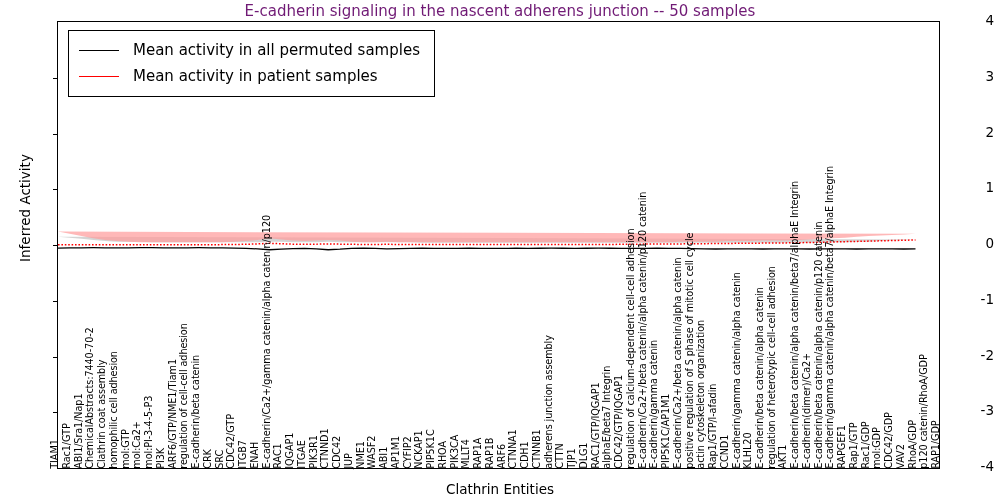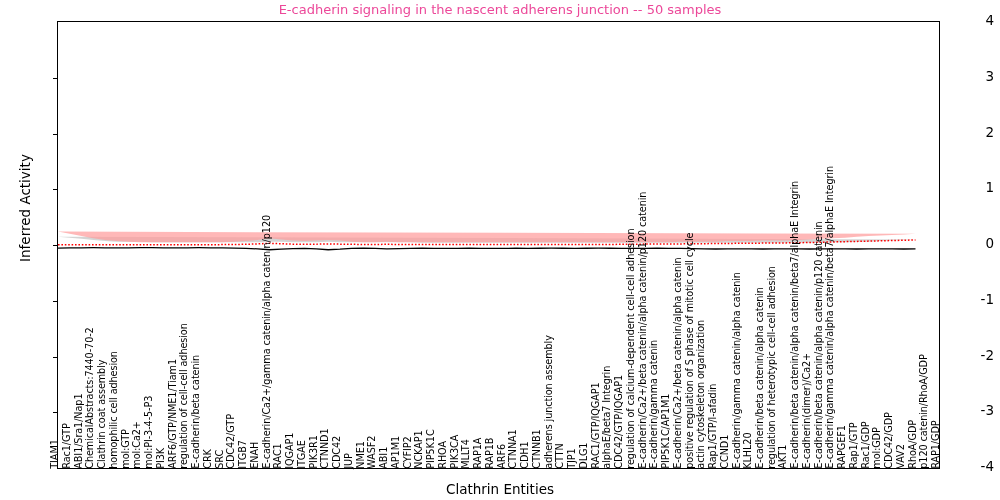--- a/index.html
+++ b/index.html
@@ -14,22 +14,22 @@
     height: 500px;
     background: #ffffff;
     overflow: hidden;
   }
   
   #chart-title {
     position: absolute;
     left: 0; top: 2px;
     width: 1000px;
     text-align: center;
-    font-size: 13px;
-    color: #ec4899;
+    font-size: 15px;
+    color: #701a75;
     white-space: nowrap;
   }
   
   #plot-area {
     position: absolute;
     left: 57px; top: 21px;
     width: 883px; height: 448px;
     border: 1.1px solid #000;
     background: #ffffff;
     overflow: hidden;
@@ -272,14 +272,24 @@
       <div class="xtick-label" style="left: 801.973px; bottom: 31px;">Rap1/GTP</div>
       <div class="xtick-label" style="left: 813.72px; bottom: 31px;">Rac1/GDP</div>
       <div class="xtick-label" style="left: 825.467px; bottom: 31px;">mol:GDP</div>
       <div class="xtick-label" style="left: 837.213px; bottom: 31px;">CDC42/GDP</div>
       <div class="xtick-label" style="left: 848.96px; bottom: 31px;">VAV2</div>
       <div class="xtick-label" style="left: 860.707px; bottom: 31px;">RhoA/GDP</div>
       <div class="xtick-label" style="left: 872.453px; bottom: 31px;">p120 catenin/RhoA/GDP</div>
       <div class="xtick-label" style="left: 884.2px; bottom: 31px;">RAP1/GDP</div>
     </div>
 
+  <div id="legend">
+    <div class="legend-row">
+      <span class="legend-swatch" style="border-top-color:#000000"></span>
+      <span class="legend-text">Mean activity in all permuted samples</span>
+    </div>
+    <div class="legend-row">
+      <span class="legend-swatch" style="border-top-color:#ff0000"></span>
+      <span class="legend-text">Mean activity in patient samples</span>
+    </div>
+  </div>
 
 </div>
 
 </body></html>

